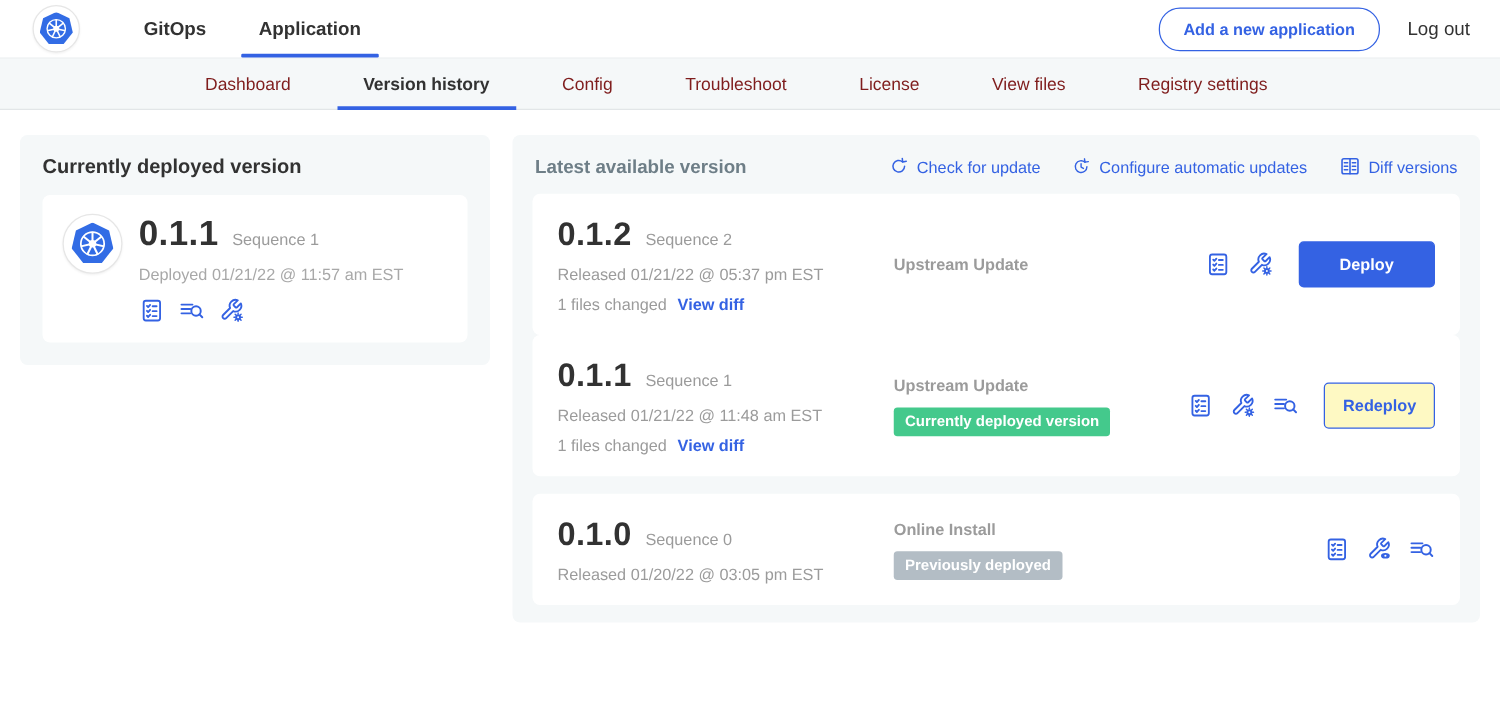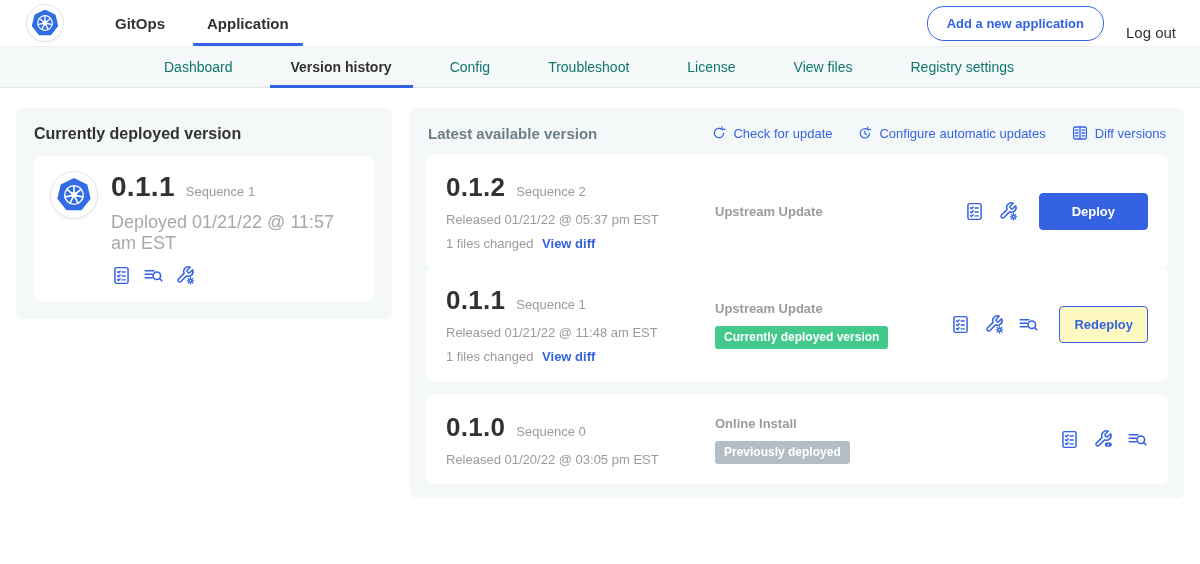--- a/index.html
+++ b/index.html
@@ -13,48 +13,48 @@
     box-shadow:0 1px 2px rgba(0,0,0,.06); }
   .heptagon { background:#326ce5; display:flex; align-items:center; justify-content:center;
     clip-path:polygon(50% 0%, 89% 19%, 99% 61%, 72% 95%, 28% 95%, 1% 61%, 11% 19%); }
   .heptagon.small { width:27px; height:27px; }
   .heptagon.big { width:34px; height:34px; }
   .header-tabs { display:flex; margin-left:30px; height:46px; }
   .header-tab { position:relative; padding:0 21px; display:flex; align-items:center;
     font-size:15px; font-weight:bold; color:#323232; cursor:pointer; }
   .header-tab.active::after { content:""; position:absolute; left:7px; right:7px; bottom:0;
     height:3px; background:#3462e3; border-radius:1px; }
-  .header-right { margin-left:auto; display:flex; align-items:flex-end; gap:22px; }
+  .header-right { margin-left:auto; display:flex; align-items:center; gap:22px; }
   .add-app-btn { background:#fff; border:1px solid #3462e3; color:#3462e3; cursor:pointer;
     border-radius:17px; padding:9px 19px; font-size:13px; font-weight:bold;
     font-family:"Liberation Sans",sans-serif; }
   .logout { font-size:15px; color:#323232; cursor:pointer; }
 
   
   .subnav { height:42px; background:#f5f8f9; border-top:1px solid #eef1f2;
     border-bottom:1px solid #e2e6e8; display:flex; padding-left:135px; }
   .subnav-tab { position:relative; padding:0 29px; display:flex; align-items:center;
-    font-size:14px; color:#0f766e; cursor:pointer; white-space:nowrap; }
+    font-size:14px; color:#7f1d1d; cursor:pointer; white-space:nowrap; }
   .subnav-tab.active { color:#323232; font-weight:bold; }
   .subnav-tab.active::after { content:""; position:absolute; left:8px; right:8px; bottom:-1px;
     height:3px; background:#3462e3; }
 
   
   .main { display:flex; align-items:flex-start; gap:18px; padding:20px 16px 0 16px; }
   .panel { background:#f5f8f9; border-radius:6px; }
   .left-panel { width:376px; padding:15px 18px 18px; }
   .left-panel-title { font-size:16px; font-weight:bold; color:#323232; margin:2px 0 13px 0; }
   .deployed-card { background:#fff; border-radius:6px; padding:15px 16px; display:flex; gap:13px; }
   .dep-logo { width:48px; height:48px; border-radius:50%; background:#fff; border:1px solid #e6e6e6;
     display:flex; align-items:center; justify-content:center; box-shadow:0 1px 2px rgba(0,0,0,.06); flex:0 0 auto; }
   .ver-line { display:flex; align-items:baseline; gap:11px; }
   .ver-num { font-size:26px; font-weight:bold; color:#323232; letter-spacing:.3px; }
   .ver-num.deployed { font-size:28px; }
   .ver-seq { font-size:13px; color:#9b9b9b; }
-  .ver-date { font-size:18px; color:#a8a8a8; margin-top:9px; }
+  .ver-date { font-size:13px; color:#a8a8a8; margin-top:9px; }
   .icon-row { display:flex; align-items:center; gap:11px; margin-top:11px; }
   .icon-btn { width:21px; height:21px; color:#3462e3; cursor:pointer; display:inline-flex; }
   .icon-btn svg { width:100%; height:100%; }
 
   .right-panel { flex:1; padding:13px 16px 14px; }
   .right-header { display:flex; align-items:center; margin:3px 2px 13px 2px; }
   .panel-subtitle { font-size:15px; font-weight:600; color:#6e7e87; }
   .right-actions { margin-left:auto; display:flex; align-items:center; gap:25px; }
   .action-link { display:flex; align-items:center; gap:6px; color:#3462e3;
     font-size:13px; font-weight:normal; cursor:pointer; }

